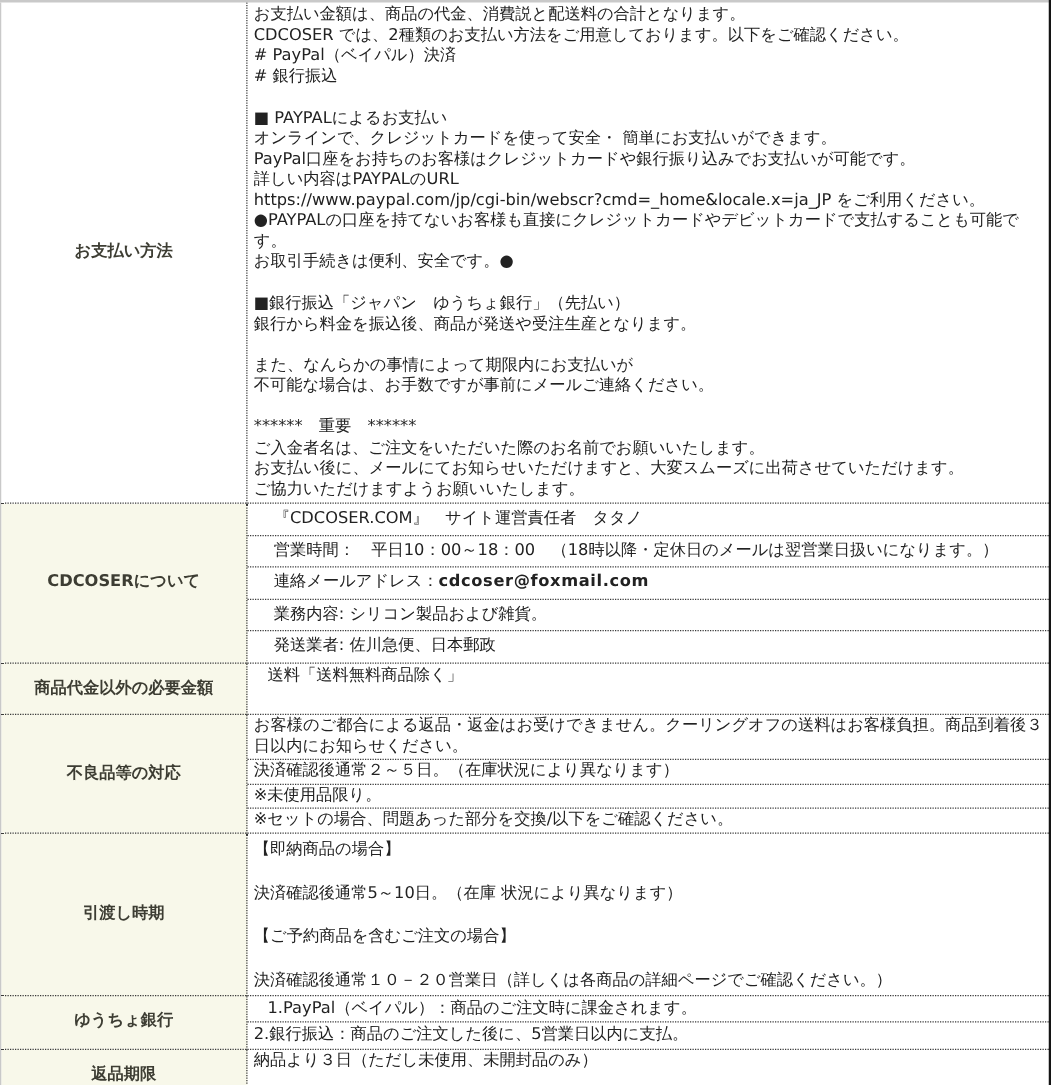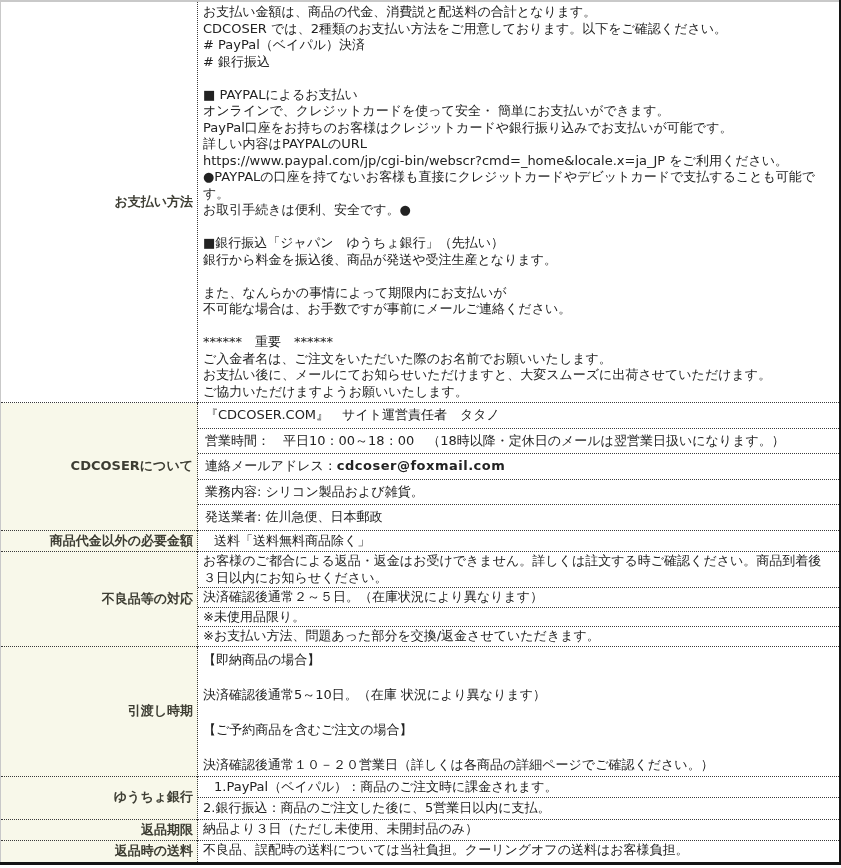--- a/index.html
+++ b/index.html
@@ -24,41 +24,41 @@
     border-bottom:3px solid var(--edge-dark);
   }
   col.c1{width:197px;}
   th.hdr{
     border-top:1px dotted var(--dot);
     border-right:1px dotted var(--dot);
     background:var(--cream);
     color:var(--hdr-ink);
     font-weight:bold;
     font-size:13px;
-    text-align:right;
+    text-align:center;
     vertical-align:middle;
-    padding:2px 4px;
+    padding:12px 4px;
   }
   th.hdr.white{background:#ffffff;}
   td.cell{
     border-top:1px dotted var(--dot);
     vertical-align:top;
     padding:0;
   }
   .lines{
     white-space:pre-line;
     padding:2px 5px;
   }
   .spread{line-height:17.6px;padding-top:4px;}
   .subrow{
     padding:2px 5px;
     border-top:1px dotted var(--dot);
   }
   .subrow:first-child{border-top:none;padding-left:16px;}
-  .roomy .subrow{padding:4px 7px;}
+  .roomy .subrow{padding:4px 21px;}
   .tight .subrow{padding:1px 5px;}
   .email{font-weight:bold;letter-spacing:0.5px;}
 </style>
 </head>
 <body>
 
 <table class="policy">
   <colgroup>
       <col class="c1">
       <col class="c2">
@@ -109,24 +109,24 @@
     <th class="hdr">商品代金以外の必要金額</th>
     <td class="cell">
       <div class="subrow">送料「送料無料商品除く」</div>
     </td>
   </tr>
 
 
   <tr>
     <th class="hdr">不良品等の対応</th>
     <td class="cell tight">
-      <div class="subrow">お客様のご都合による返品・返金はお受けできません。詳しくは註文する時ご確認ください。商品到着後３日以内にお知らせください。</div>
+      <div class="subrow">お客様のご都合による返品・返金はお受けできません。クーリングオフの送料はお客様負担。商品到着後３日以内にお知らせください。</div>
       <div class="subrow">決済確認後通常２～５日。（在庫状況により異なります）</div>
       <div class="subrow">※未使用品限り。</div>
-      <div class="subrow">※お支払い方法、問題あった部分を交換/返金させていただきます。</div>
+      <div class="subrow">※セットの場合、問題あった部分を交換/以下をご確認ください。</div>
     </td>
   </tr>
 
   <tr>
     <th class="hdr">引渡し時期</th>
     <td class="cell">
       <div class="lines spread">【即納商品の場合】
 
 決済確認後通常5～10日。（在庫 状況により異なります）
 

